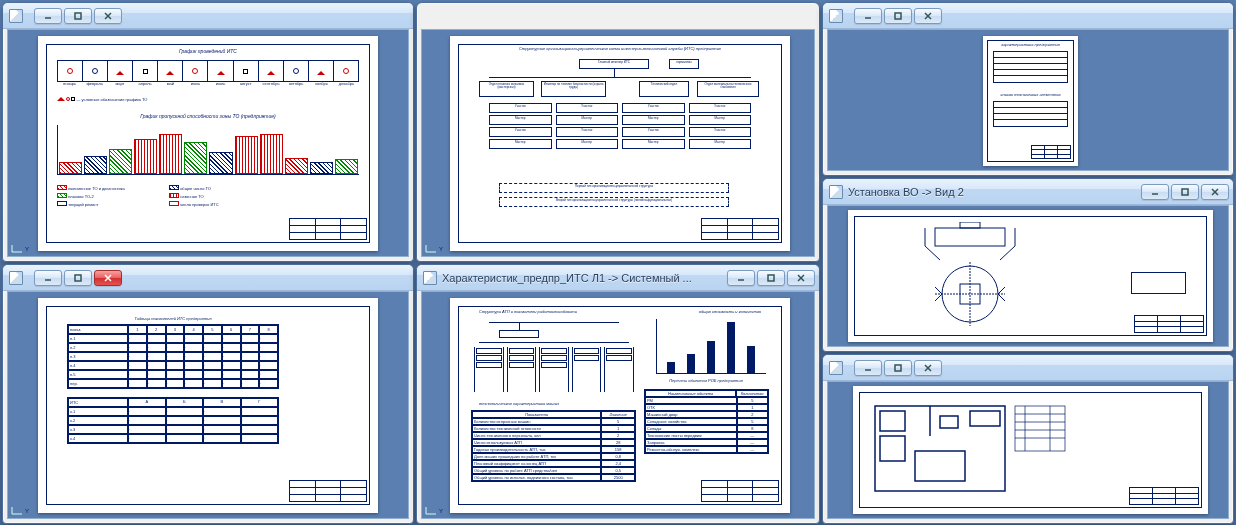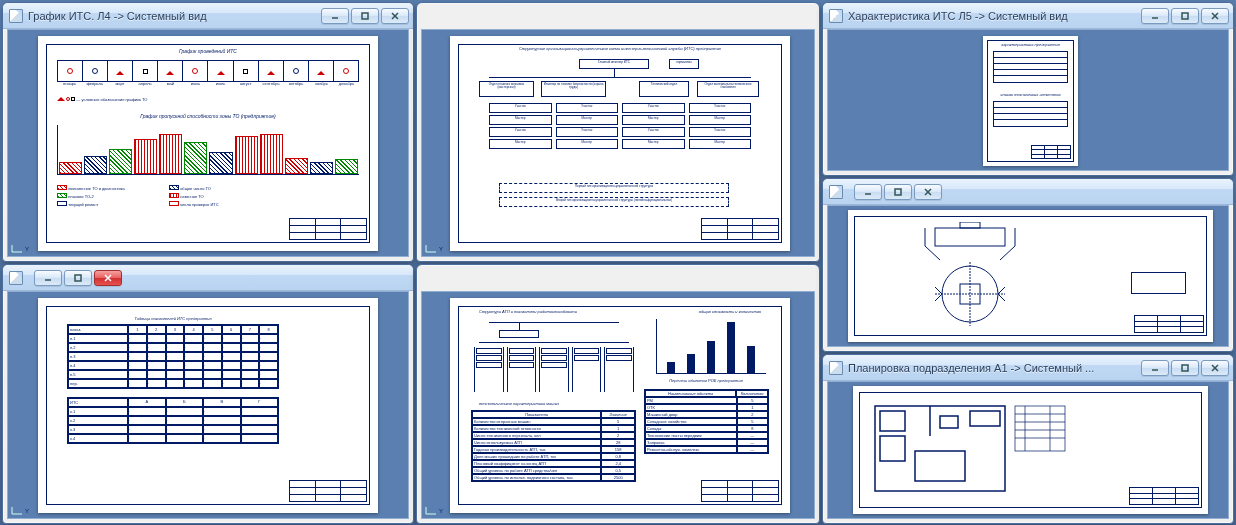--- a/index.html
+++ b/index.html
@@ -120,21 +120,20 @@
     display: flex; align-items: center; gap: 1px;
   }
   .origin svg { width: 14px; height: 10px; }
 </style>
 </head>
 <body>
 
 <div class="window" style="left:2px;top:2px;width:412px;height:260px;">
   <div class="titlebar">
     <span class="icon-doc"></span>
-    <span class="title-text">График ИТС. Л4 -&gt; Системный вид</span>
     <div class="title-buttons">
       <div class="tb-btn">
           <svg viewBox="0 0 10 10">
             <line x1="2" y1="7" x2="8" y2="7"></line>
           </svg>
         </div>
       <div class="tb-btn">
           <svg viewBox="0 0 10 10">
             <rect x="2" y="2" width="6" height="6"></rect>
           </svg>
@@ -462,20 +461,42 @@
       <svg viewBox="0 0 14 10">
           <line x1="2" y1="8" x2="12" y2="8" stroke="#cfe" stroke-width="1"></line>
           <line x1="2" y1="8" x2="2" y2="1" stroke="#cfe" stroke-width="1"></line>
         </svg>
       <span>Y</span>
     </div>
   </div>
 </div>
 
 <div class="window" style="left:416px;top:264px;width:404px;height:260px;">
+  <div class="titlebar">
+    <span class="icon-doc"></span>
+    <span class="title-text">Характеристик_предпр_ИТС Л1 -&gt; Системный ...</span>
+    <div class="title-buttons">
+      <div class="tb-btn">
+          <svg viewBox="0 0 10 10">
+            <line x1="2" y1="7" x2="8" y2="7"></line>
+          </svg>
+        </div>
+      <div class="tb-btn">
+          <svg viewBox="0 0 10 10">
+            <rect x="2" y="2" width="6" height="6"></rect>
+          </svg>
+        </div>
+      <div class="tb-btn">
+          <svg viewBox="0 0 10 10">
+            <line x1="2" y1="2" x2="8" y2="8"></line>
+            <line x1="8" y1="2" x2="2" y2="8"></line>
+          </svg>
+        </div>
+    </div>
+  </div>
   <div class="client">
     <div class="sheet" style="left:28px;top:6px;width:340px;height:215px;">
       <div class="frame" style="left:8px;top:8px;right:8px;bottom:8px;">
         <div class="mini-text" style="position:absolute;top:3px;left:20px;font-style:italic">Структура АТП и показатели работоспособности</div>
         <div class="mini-text" style="position:absolute;top:3px;right:20px;font-style:italic">общая стоимость и количество</div>
 
         <div style="position:absolute;top:15px;left:10px;width:170px;height:70px;">
           <div style="position:absolute;top:0;left:20px;right:20px;height:1px;background:#001a66"></div>
           <div style="position:absolute;top:0;left:50px;width:1px;height:8px;background:#001a66"></div>
           <div class="box" style="position:relative;width:40px;height:8px;left:30px;top:8px"></div>
@@ -617,21 +638,20 @@
           <line x1="2" y1="8" x2="2" y2="1" stroke="#cfe" stroke-width="1"></line>
         </svg>
       <span>Y</span>
     </div>
   </div>
 </div>
 
 <div class="window" style="left:822px;top:2px;width:412px;height:174px;">
   <div class="titlebar">
     <span class="icon-doc"></span>
-    <span class="title-text">Характеристика ИТС Л5 -&gt; Системный вид</span>
     <div class="title-buttons">
       <div class="tb-btn">
           <svg viewBox="0 0 10 10">
             <line x1="2" y1="7" x2="8" y2="7"></line>
           </svg>
         </div>
       <div class="tb-btn">
           <svg viewBox="0 0 10 10">
             <rect x="2" y="2" width="6" height="6"></rect>
           </svg>
@@ -674,20 +694,21 @@
             <div></div>
         </div>
       </div>
     </div>
   </div>
 </div>
 
 <div class="window" style="left:822px;top:178px;width:412px;height:174px;">
   <div class="titlebar">
     <span class="icon-doc"></span>
+    <span class="title-text">Установка ВО -&gt; Вид 2</span>
     <div class="title-buttons">
       <div class="tb-btn">
           <svg viewBox="0 0 10 10">
             <line x1="2" y1="7" x2="8" y2="7"></line>
           </svg>
         </div>
       <div class="tb-btn">
           <svg viewBox="0 0 10 10">
             <rect x="2" y="2" width="6" height="6"></rect>
           </svg>
@@ -739,21 +760,20 @@
             <div></div>
         </div>
       </div>
     </div>
   </div>
 </div>
 
 <div class="window" style="left:822px;top:354px;width:412px;height:170px;">
   <div class="titlebar">
     <span class="icon-doc"></span>
-    <span class="title-text">Планировка подразделения А1 -&gt; Системный ...</span>
     <div class="title-buttons">
       <div class="tb-btn">
           <svg viewBox="0 0 10 10">
             <line x1="2" y1="7" x2="8" y2="7"></line>
           </svg>
         </div>
       <div class="tb-btn">
           <svg viewBox="0 0 10 10">
             <rect x="2" y="2" width="6" height="6"></rect>
           </svg>

